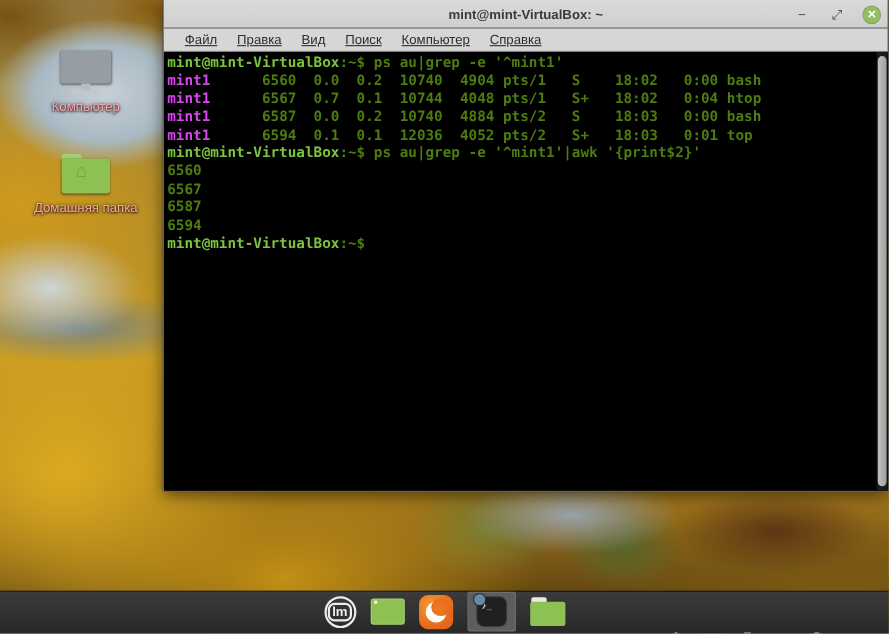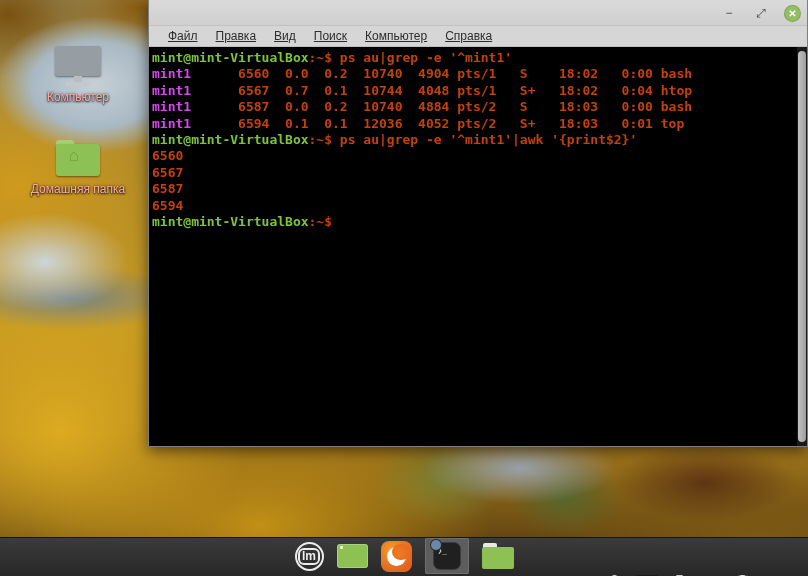--- a/index.html
+++ b/index.html
@@ -42,21 +42,21 @@
     border:1px solid #7e7e7e; border-top:none; box-shadow:0 4px 14px rgba(0,0,0,.55); background:#000; }
   .titlebar { height:26px; background:linear-gradient(180deg,#dadada,#cfcfcf); display:flex; align-items:center; position:relative; border-bottom:1px solid #c2c2c2; }
   .title-text { position:absolute; left:0; right:0; text-align:center; font-size:12px; font-weight:bold; color:#3a3a3a; }
   .win-controls { position:absolute; right:6px; top:0; height:26px; display:flex; align-items:center; gap:14px; }
   .wc-btn { width:18px; height:18px; display:flex; align-items:center; justify-content:center; font-size:12px; color:#4a4a4a; cursor:pointer; }
   .wc-close { width:17px; height:17px; border-radius:50%; background:#93be63; color:#ffffff; font-size:10px; font-weight:bold; box-shadow:inset 0 0 0 1px rgba(0,0,0,.12); }
   .menubar { height:21px; background:#d6d6d6; display:flex; align-items:center; padding-left:11px; gap:2px; border-bottom:1px solid #c0c0c0; }
   .menu-item { font-size:12px; color:#2e2e2e; padding:2px 8px; border-radius:2px; cursor:default;text-decoration:underline; }
   .terminal { position:relative; height:399px; background:#000; overflow:hidden; }
   .term-text { position:absolute; left:3px; top:3px; right:12px; font-family:"DejaVu Sans Mono",monospace; font-size:13px; font-weight:bold; line-height:16.4px; white-space:pre; }
-  .seg-g { color:#7cc43c; } .seg-r { color:#d946ef; } .seg-w { color:#c2410c;margin-top:16px; }
+  .seg-g { color:#7cc43c; } .seg-r { color:#d946ef; } .seg-w { color:#4d7c0f;margin-top:16px; }
   .term-scrollbar { position:absolute; right:0; top:0; bottom:0; width:10px; background:#1a1a1a; }
   .term-thumb { position:absolute; right:1px; top:4px; bottom:4px; width:8px; background:linear-gradient(90deg,#c2c2c2,#9e9e9e); border-radius:4px; }
 
   
   .taskbar { position:absolute; left:0; bottom:0; width:808px; height:39px;
     background:linear-gradient(180deg,#3b3b3b,#272727); border-top:1px solid #121212;
     display:flex; align-items:center; padding:0 6px;flex-direction:column; }
   .tb-left { display:flex; align-items:center; gap:13px; height:100%; }
   .tb-right { margin-left:auto; display:flex; align-items:center; gap:14px; height:100%; padding-right:2px; }
   .tb-btn { display:flex; align-items:center; justify-content:center; height:100%; cursor:pointer; }
@@ -98,20 +98,21 @@
     <div class="icon-art">
       <div class="folder-tab" style="left:4px;top:4px;"></div>
       <div class="folder-body"></div>
       <div class="house-glyph">⌂</div>
     </div>
     <div class="icon-label">Домашняя папка</div>
   </div>
 
   <div class="window">
     <div class="titlebar">
+      <span class="title-text">mint@mint-VirtualBox: ~</span>
       <span class="win-controls">
         <span class="wc-btn">−</span>
         <span class="wc-btn">⤢</span>
         <span class="wc-btn wc-close">✕</span>
       </span>
     </div>
     <div class="menubar">
       <span class="menu-item">Файл</span>
       <span class="menu-item">Правка</span>
       <span class="menu-item">Вид</span>

